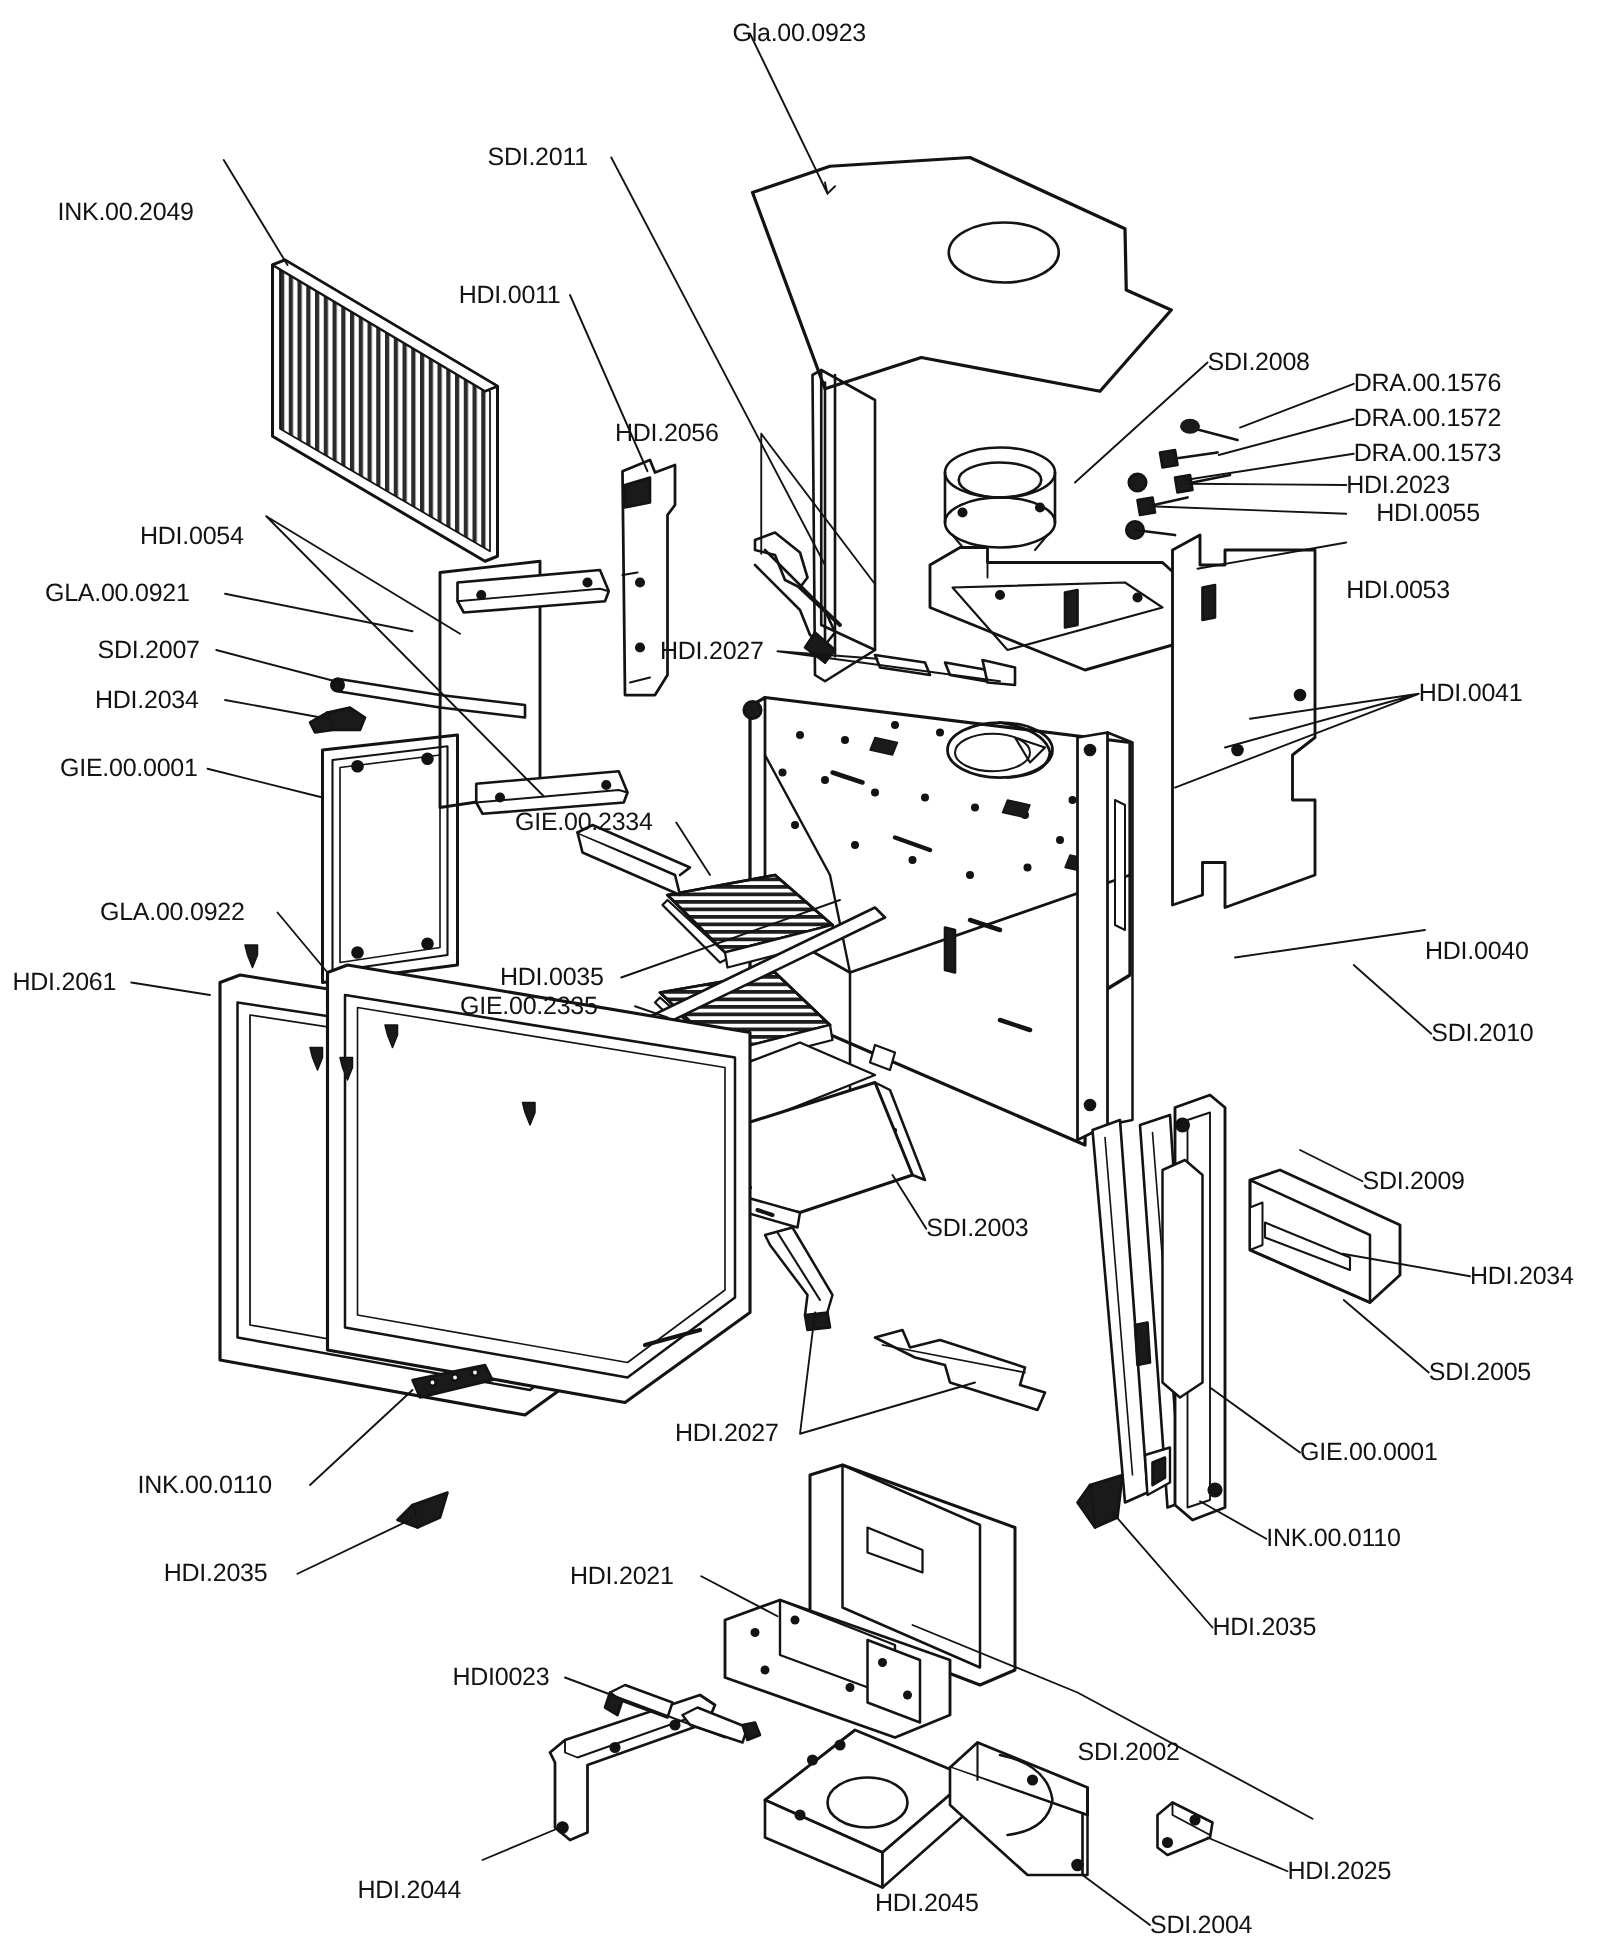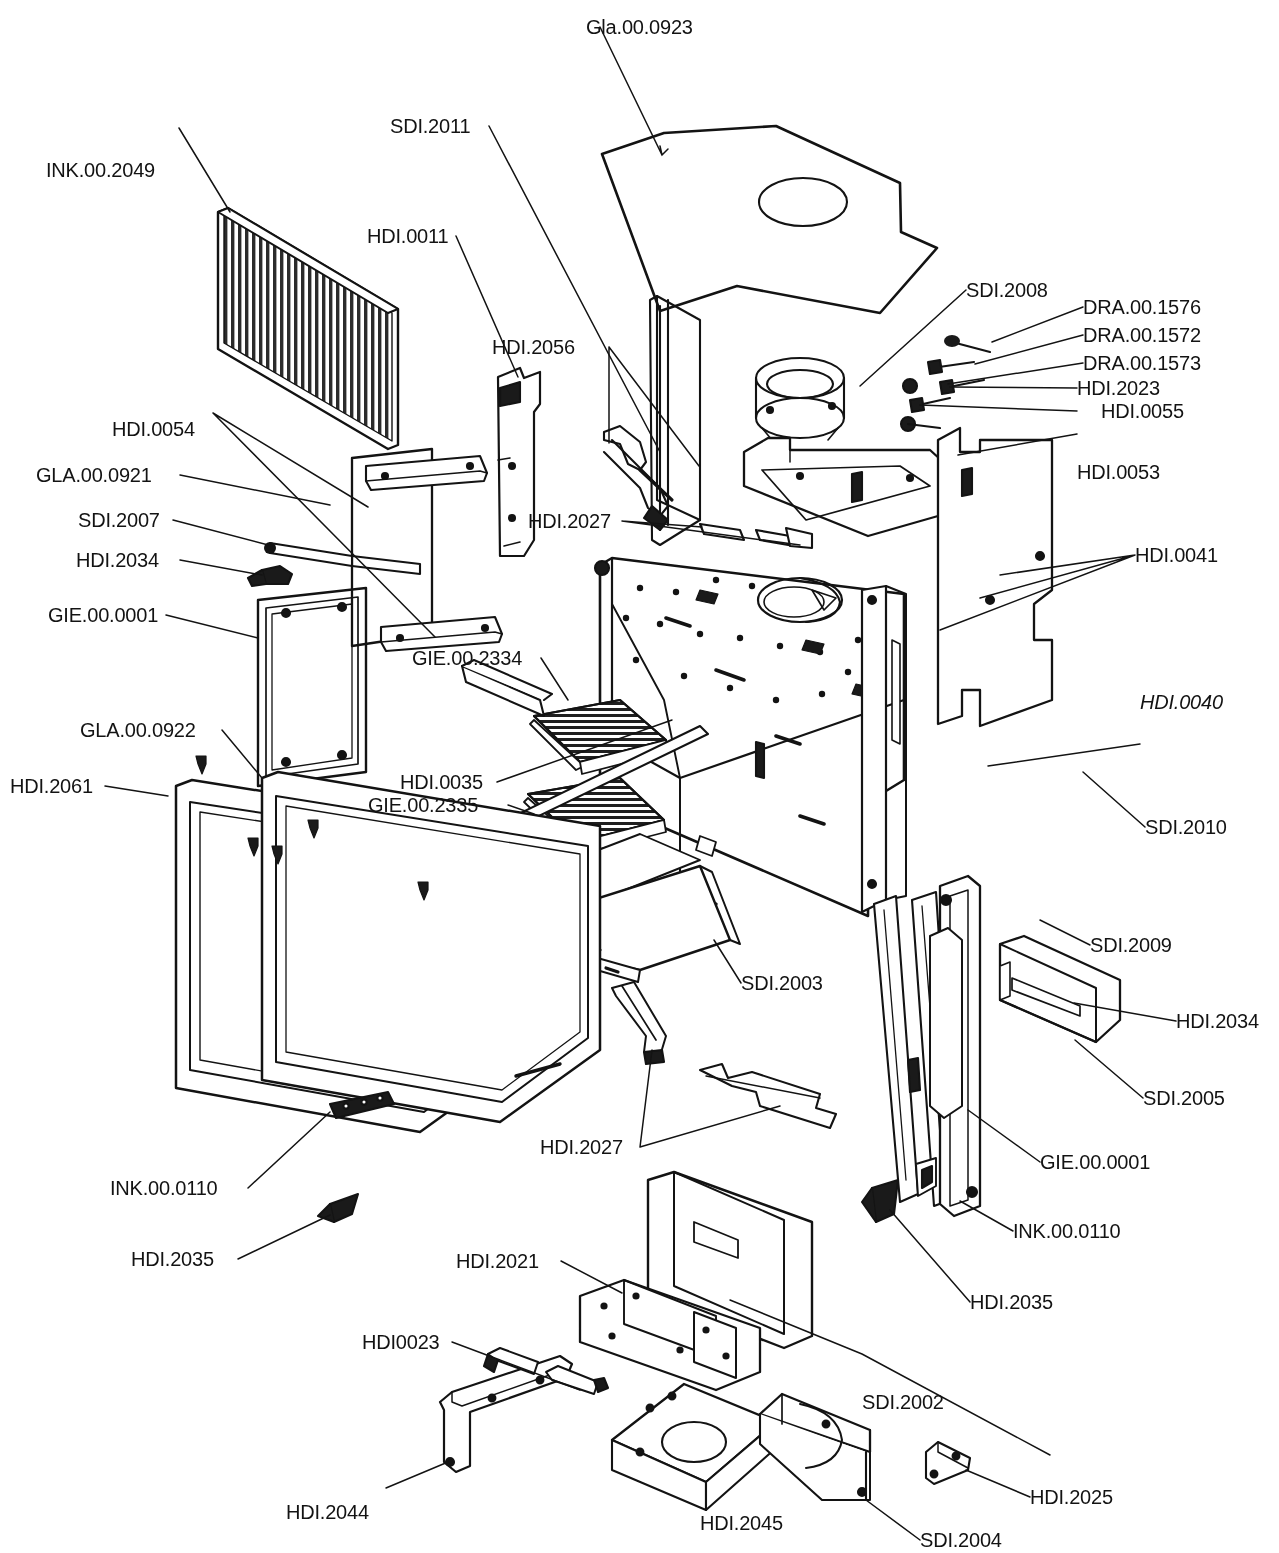--- a/index.html
+++ b/index.html
@@ -442,21 +442,21 @@
       <div class="lbl" style="left: 1077px; top: 401px; margin-left: 24px;">HDI.0055</div>
       <div class="lbl" style="left: 1077px; top: 424px; margin-top: 38px;">HDI.0053</div>
       <div class="lbl" style="left: 112px; top: 403px; margin-top: 16px;">HDI.0054</div>
       <div class="lbl" style="left: 36px; top: 465px;">GLA.00.0921</div>
       <div class="lbl" style="left: 78px; top: 510px;">SDI.2007</div>
       <div class="lbl" style="left: 76px; top: 550px;">HDI.2034</div>
       <div class="lbl" style="left: 528px; top: 511px;">HDI.2027</div>
       <div class="lbl" style="left: 48px; top: 605px;">GIE.00.0001</div>
       <div class="lbl" style="left: 1135px; top: 545px;">HDI.0041</div>
       <div class="lbl" style="left: 412px; top: 648px;">GIE.00.2334</div>
-      <div class="lbl" style="left: 1140px; top: 692px; font-style: italic;">HDI.0040</div>
+      <div class="lbl" style="left: 1140px; top: 751px;">HDI.0040</div>
       <div class="lbl" style="left: 1145px; top: 817px;">SDI.2010</div>
       <div class="lbl" style="left: 80px; top: 720px;">GLA.00.0922</div>
       <div class="lbl" style="left: 10px; top: 776px;">HDI.2061</div>
       <div class="lbl" style="left: 400px; top: 772px;">HDI.0035</div>
       <div class="lbl" style="left: 368px; top: 795px;">GIE.00.2335</div>
       <div class="lbl" style="left: 741px; top: 973px;">SDI.2003</div>
       <div class="lbl" style="left: 1090px; top: 935px;">SDI.2009</div>
       <div class="lbl" style="left: 1176px; top: 1011px;">HDI.2034</div>
       <div class="lbl" style="left: 1143px; top: 1088px;">SDI.2005</div>
       <div class="lbl" style="left: 1040px; top: 1152px;">GIE.00.0001</div>

